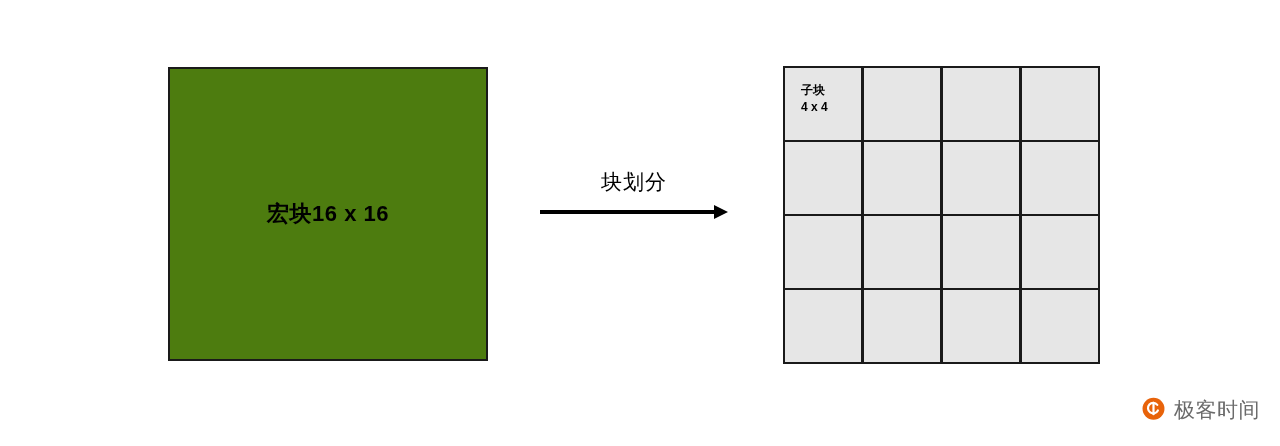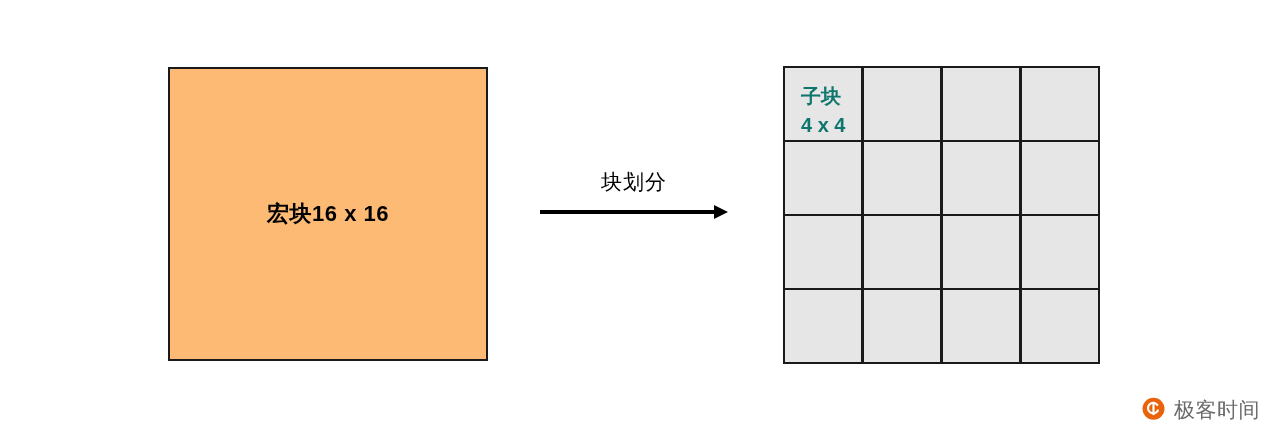--- a/index.html
+++ b/index.html
@@ -18,21 +18,21 @@
     overflow: hidden;
   }
 
   
   .macroblock {
     position: absolute;
     left: 168px;
     top: 67px;
     width: 320px;
     height: 294px;
-    background: #fdba74;
+    background: #4d7c0f;
     border: 2.5px solid #1a1a1a;
     box-sizing: border-box;
     display: flex;
     align-items: center;
     justify-content: center;
   }
   .macroblock-label {
     font-size: 22px;
     font-weight: bold;
     color: #000000;
@@ -86,24 +86,24 @@
     padding: 0;
   }
   .subcell {
     background: #e6e6e6;
     position: relative;
   }
   .subcell-label {
     position: absolute;
     left: 16px;
     top: 14px;
-    font-size: 20px;
+    font-size: 12px;
     font-weight: bold;
     line-height: 1.45;
-    color: #0f766e;
+    color: #000000;
     white-space: pre-line;
     text-align: left;
   }
 
   
   .watermark {
     position: absolute;
     left: 1140px;
     top: 396px;
     display: flex;

